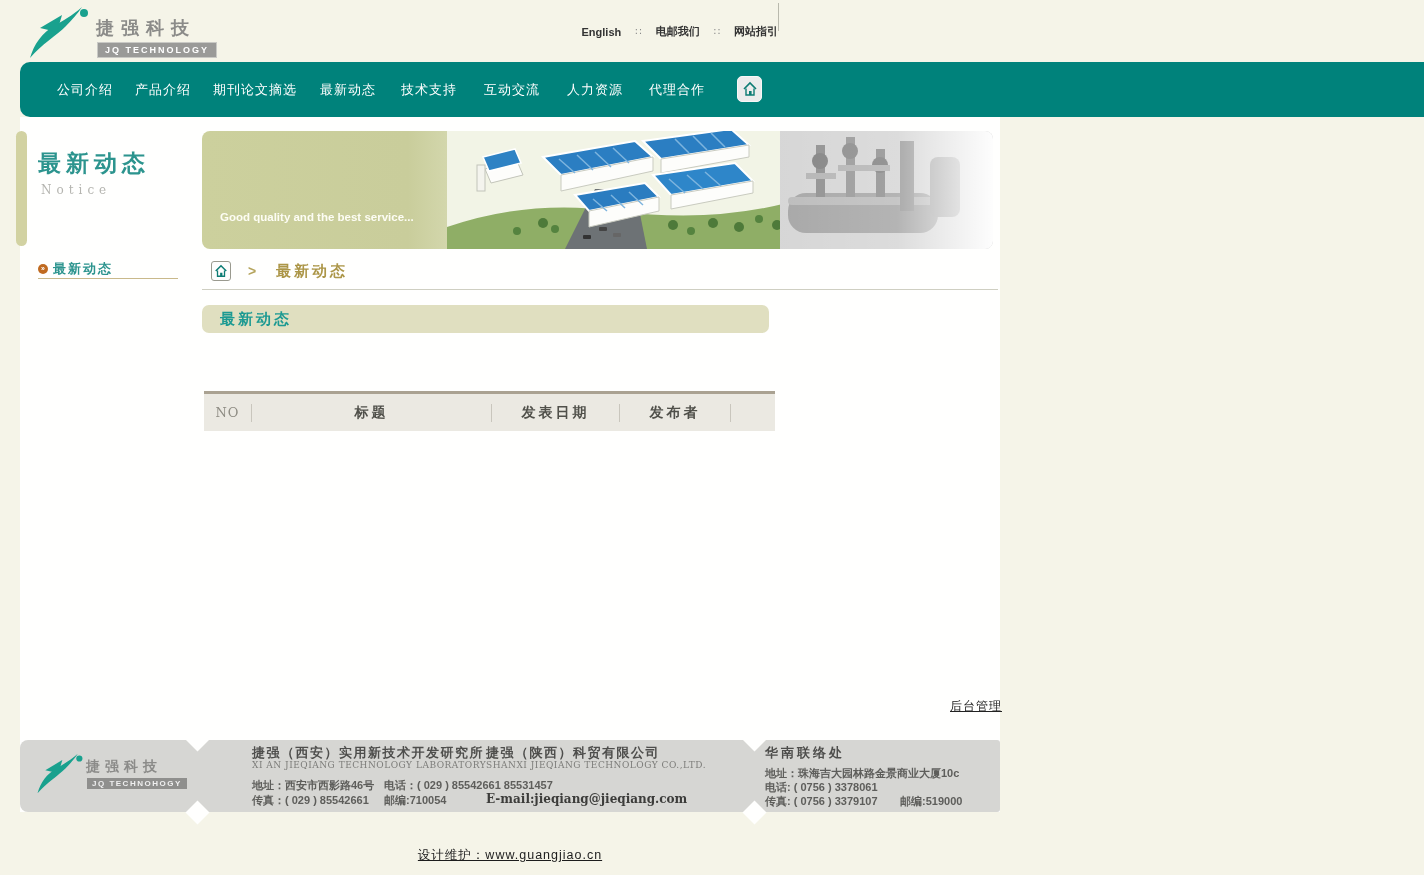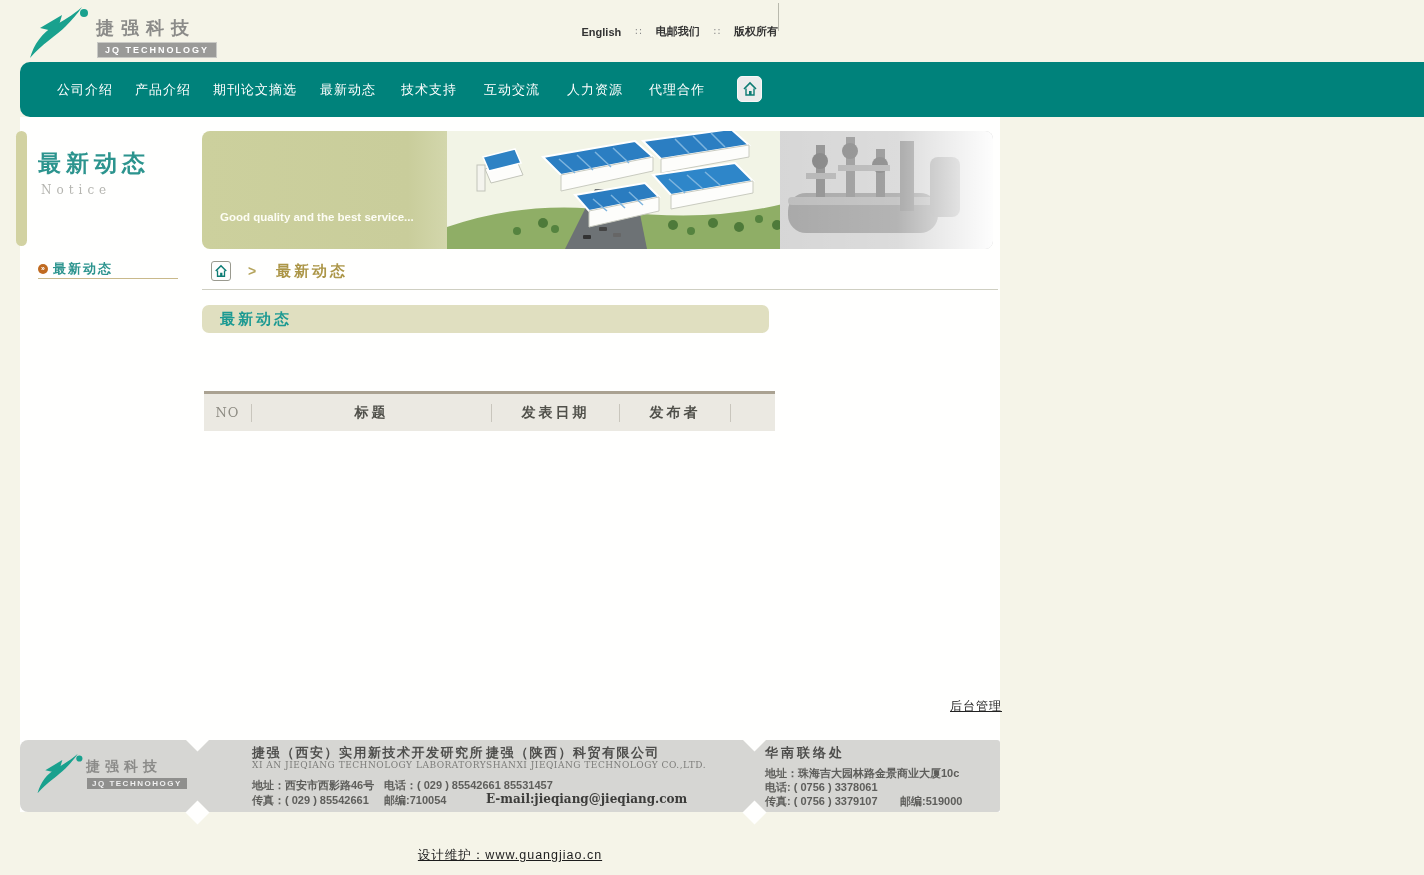--- a/index.html
+++ b/index.html
@@ -128,21 +128,21 @@
     </svg>
     <span class="logo-cn">捷强科技</span>
     <span class="logo-en">JQ TECHNOLOGY</span>
   </div>
 
   <div class="abs top-links">
     <a>English</a>
     <span class="sep">∷</span>
     <a>电邮我们</a>
     <span class="sep">∷</span>
-    <a>版权所有</a>
+    <a>网站指引</a>
   </div>
   <div class="abs hdr-divider"></div>
 
   <div class="abs nav">
     <div class="nav-item" style="left:65px">公司介绍</div>
     <div class="nav-item" style="left:143px">产品介绍</div>
     <div class="nav-item" style="left:235px">期刊论文摘选</div>
     <div class="nav-item" style="left:328px">最新动态</div>
     <div class="nav-item" style="left:409px">技术支持</div>
     <div class="nav-item" style="left:492px">互动交流</div>

